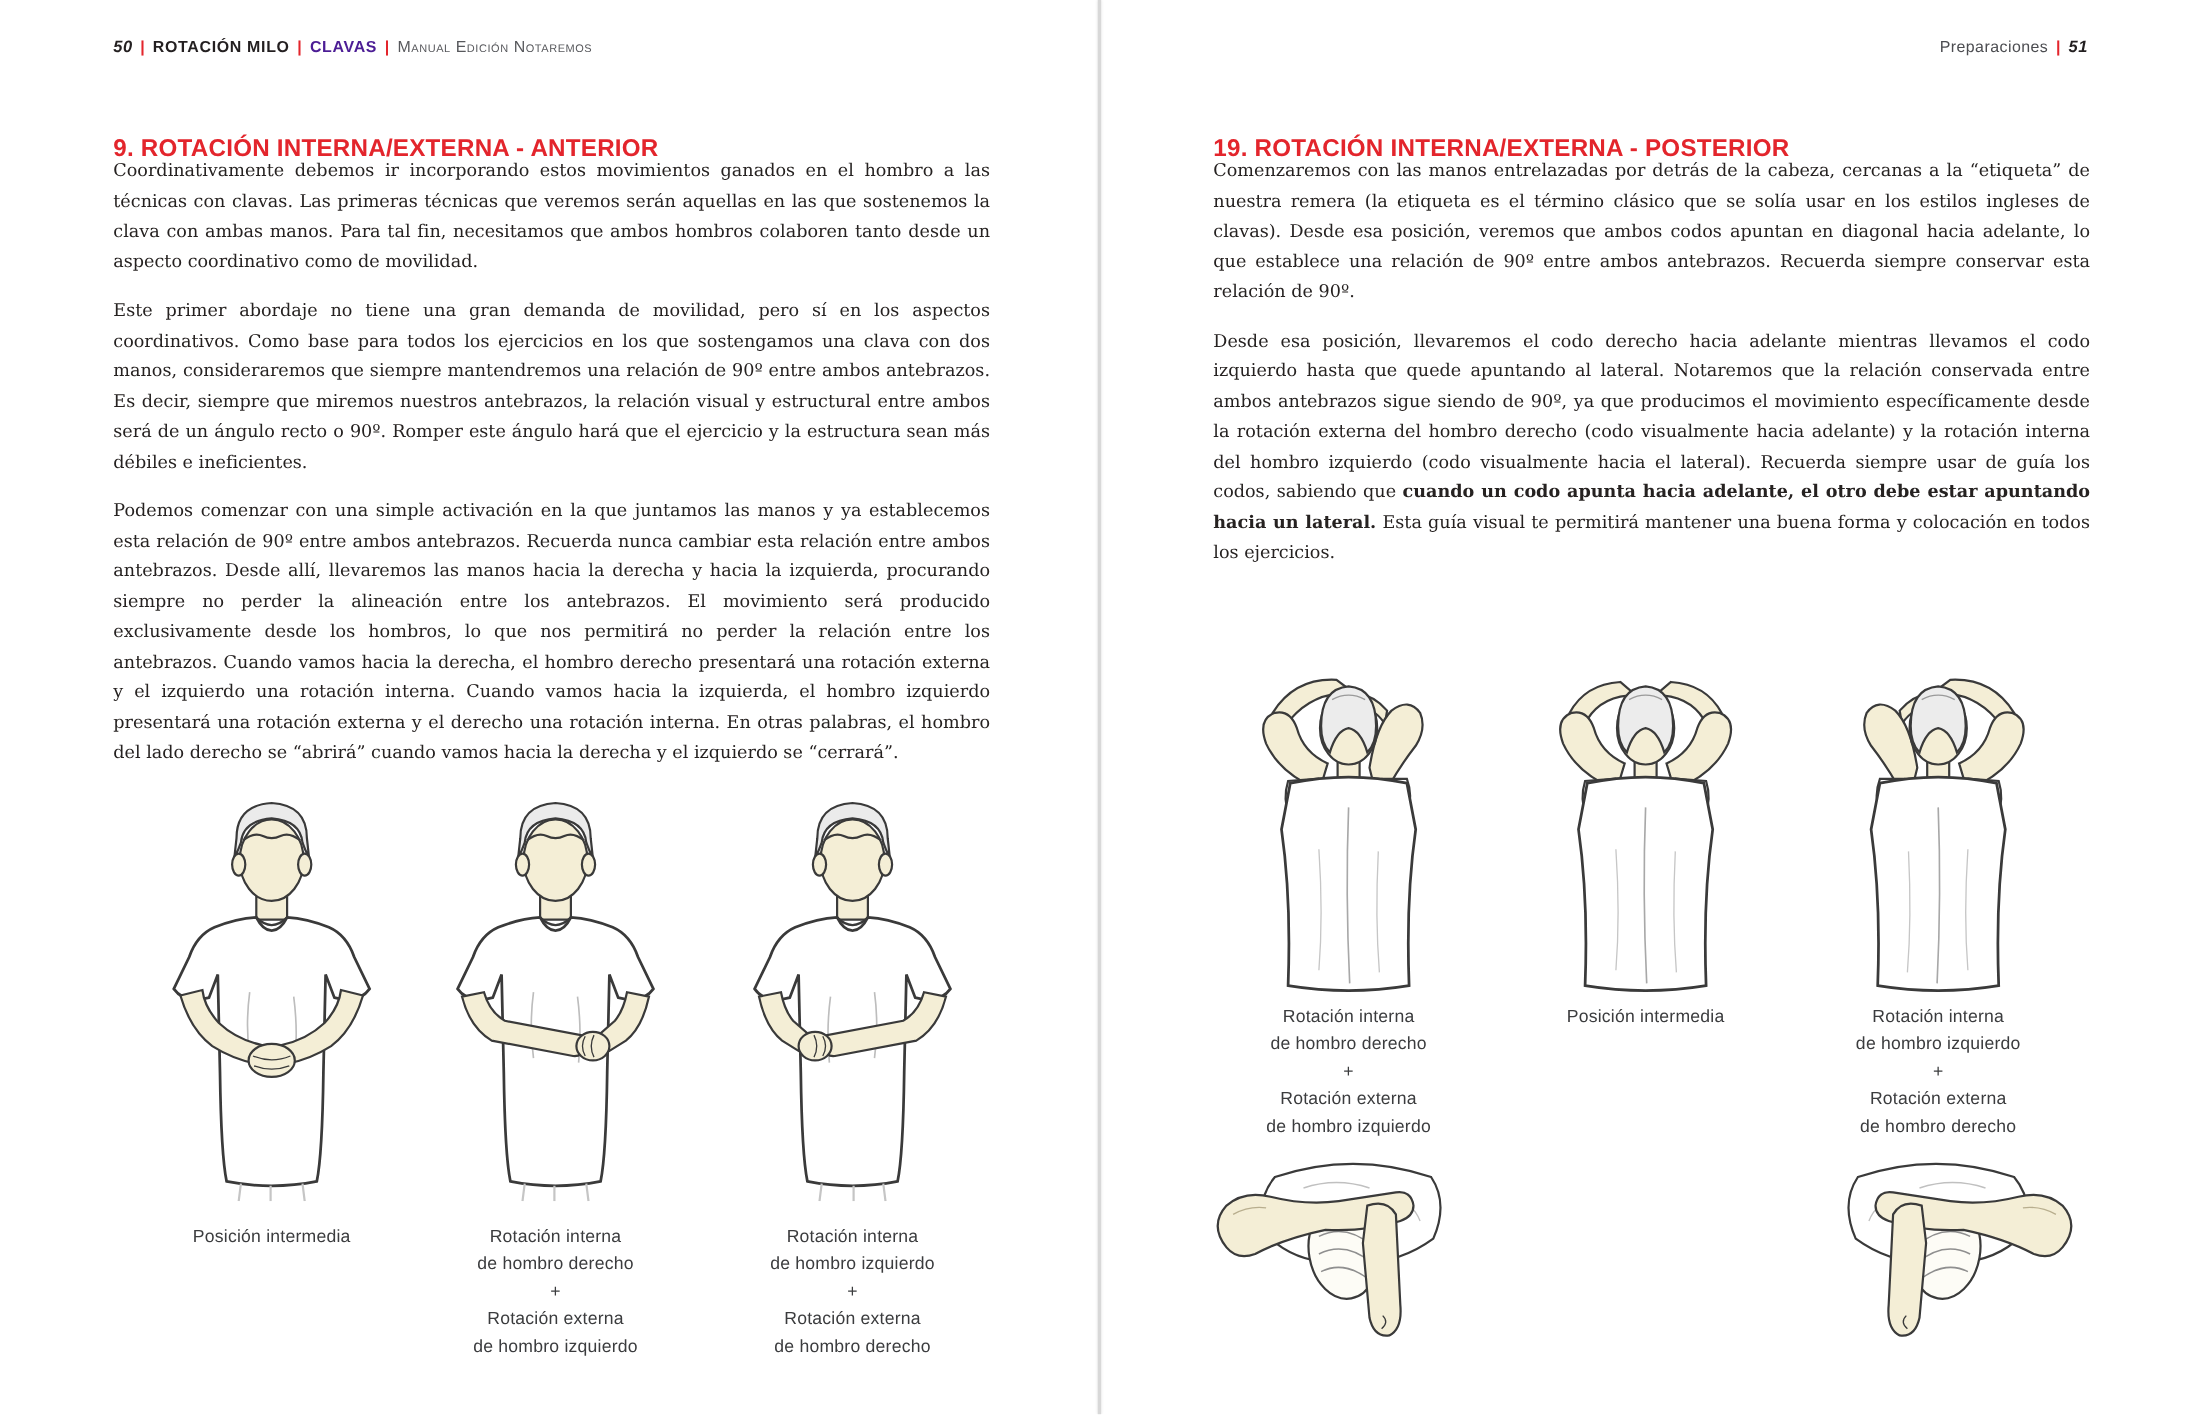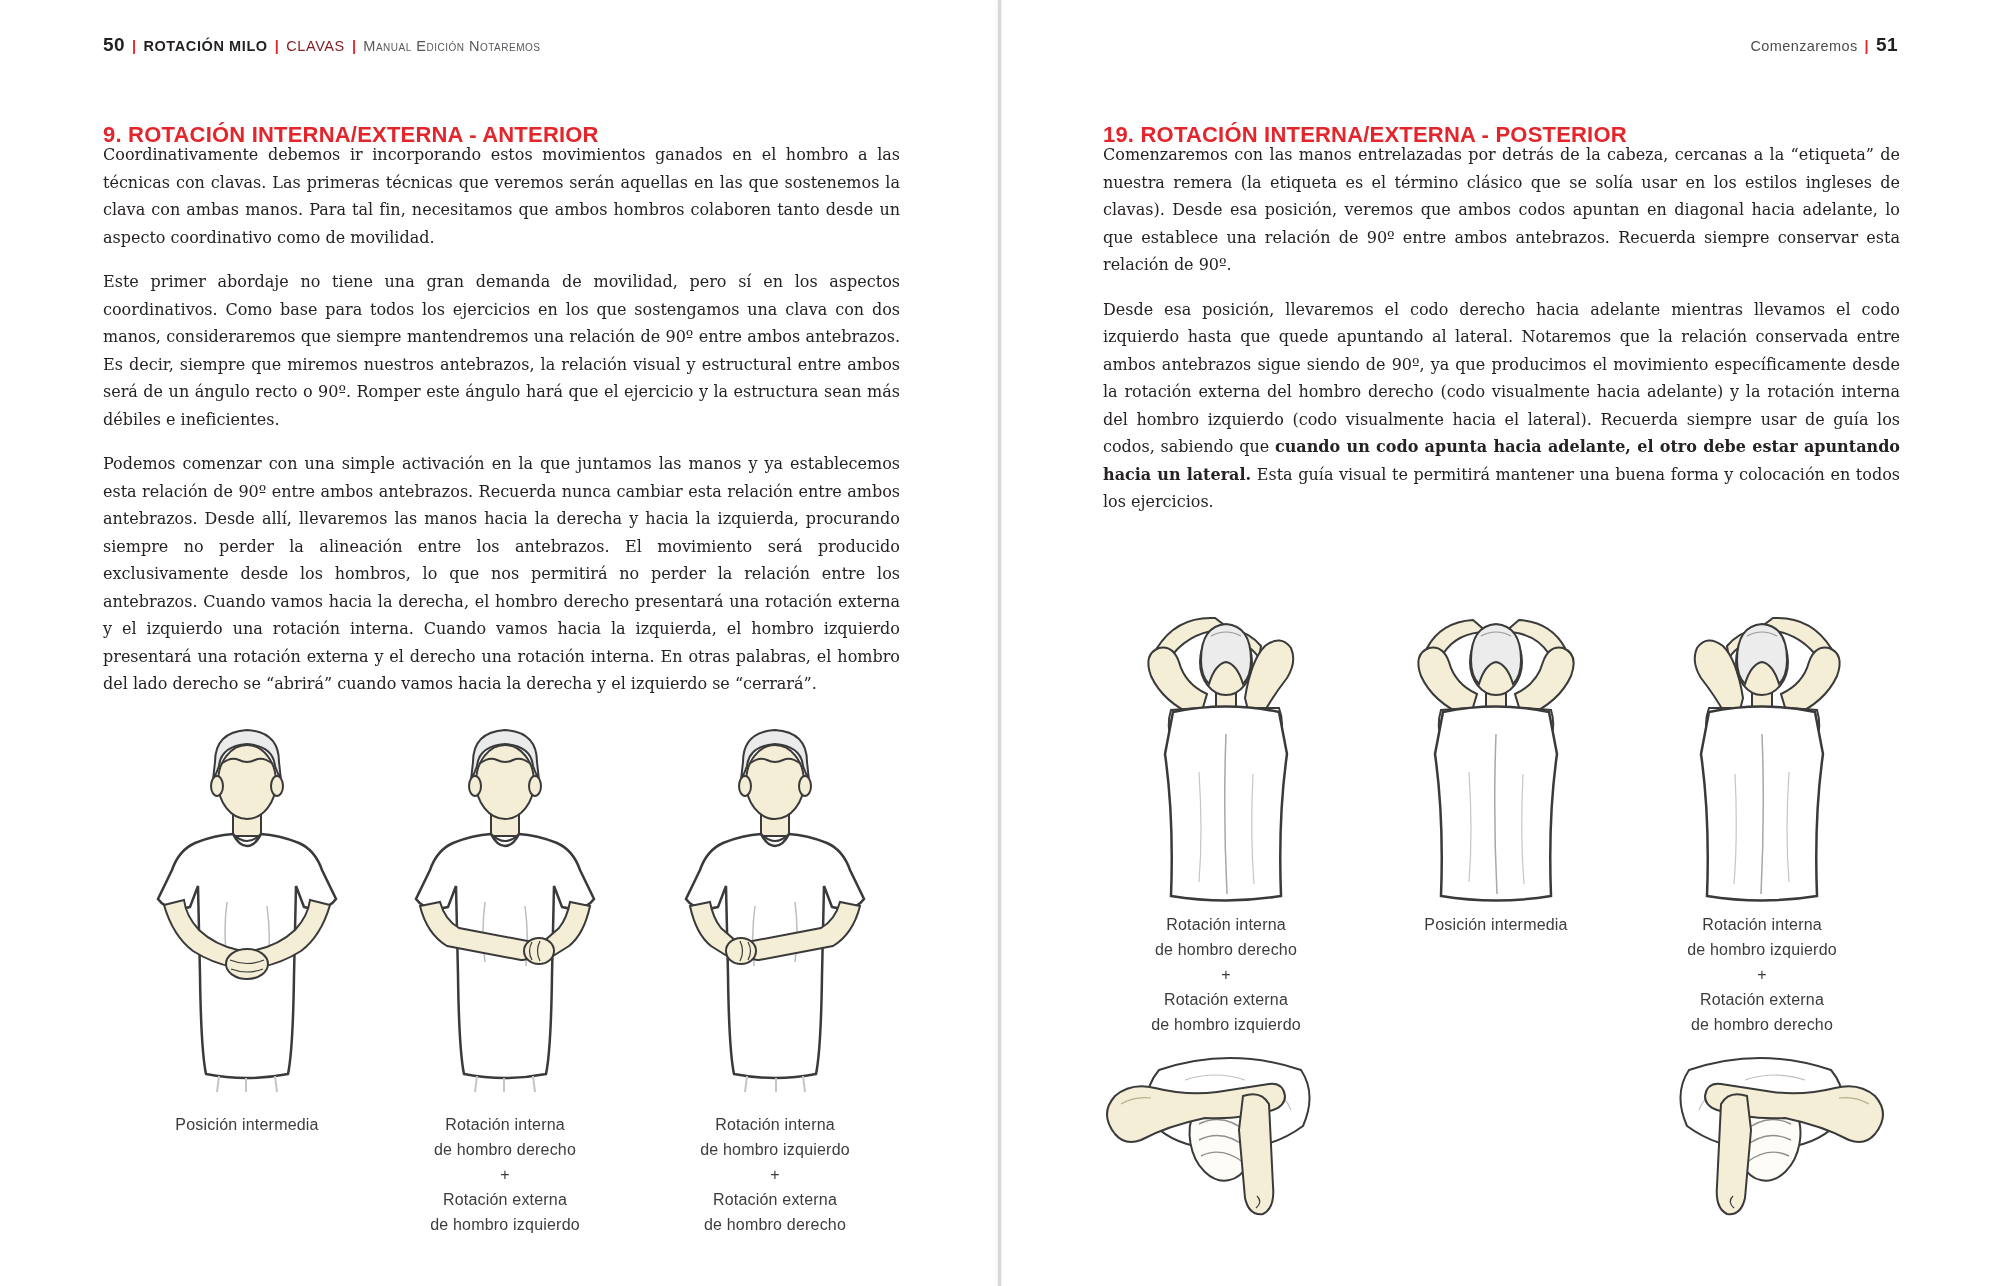--- a/index.html
+++ b/index.html
@@ -12,23 +12,23 @@
   .page-right { left:1000px; }
   .divider { position:absolute; left:998px; top:0; width:3px; height:1286px;
              background:#d8d8d8; box-shadow:0 0 3px rgba(0,0,0,.12); }
 
   
   .runhead { position:absolute; top:34px; font-size:14.5px; letter-spacing:.4px;
              color:#231f20; white-space:nowrap; }
   .page-left  .runhead { left:103px; }
   .page-right .runhead { right:102px; text-align:right; }
   .runhead .pipe   { color:#e3252c; font-weight:700; margin:0 7px; }
-  .runhead .pgnum  { font-weight:700; font-size:19px; }
+  .runhead .pgnum  { font-weight:700; font-size:15px;font-style:italic; }
   .runhead .author { font-weight:700; letter-spacing:.6px; }
-  .runhead .brand  { font-weight:400; color:#7f1d1d; letter-spacing:.6px; }
+  .runhead .brand  { font-weight:700; color:#4c1d95; letter-spacing:.6px; }
   .runhead .subtitle { font-variant:small-caps; color:#57585c; letter-spacing:.5px; }
   .runhead .section  { color:#4c4d51; letter-spacing:.4px; }
 
   
   .sec-title { position:absolute; top:107px; left:103px; width:797px;
                font-size:22px; font-weight:700; color:#e3252c; letter-spacing:.2px; }
 
   
   .copy { position:absolute; top:141px; left:103px; width:797px;
           font-family:"DejaVu Serif", serif; font-size:16px; line-height:27.5px;
@@ -184,21 +184,21 @@
       <div>de hombro izquierdo</div>
       <div>+</div>
       <div>Rotación externa</div>
       <div>de hombro derecho</div>
     </div>
   </div>
 
   <div class="page page-right">
 
     <div class="runhead">
-      <span class="section">Comenzaremos</span><span class="pipe">|</span><span class="pgnum">51</span>
+      <span class="section">Preparaciones</span><span class="pipe">|</span><span class="pgnum">51</span>
     </div>
 
     <h1 class="sec-title">19. ROTACIÓN INTERNA/EXTERNA - POSTERIOR</h1>
 
     <div class="copy">
       <p>Comenzaremos con las manos entrelazadas por detrás de la cabeza, cercanas a la “etiqueta” de nuestra remera (la etiqueta es el término clásico que se solía usar en los estilos ingleses de clavas). Desde esa posición, veremos que ambos codos apuntan en diagonal hacia adelante, lo que establece una relación de 90º entre ambos antebrazos. Recuerda siempre conservar esta relación de 90º.</p>
       <p><span>Desde esa posición, llevaremos el codo derecho hacia adelante mientras llevamos el codo izquierdo hasta que quede apuntando al lateral. Notaremos que la relación conservada entre ambos antebrazos sigue siendo de 90º, ya que producimos el movimiento específicamente desde la rotación externa del hombro derecho (codo visualmente hacia adelante) y la rotación interna del hombro izquierdo (codo visualmente hacia el lateral). Recuerda siempre usar de guía los codos, sabiendo que </span><b>cuando un codo apunta hacia adelante, el otro debe estar apuntando hacia un lateral.</b><span> Esta guía visual te permitirá mantener una buena forma y colocación en todos los ejercicios.</span></p>
     </div>
 
     <div class="fig" style="left:111px; top:602px;">

